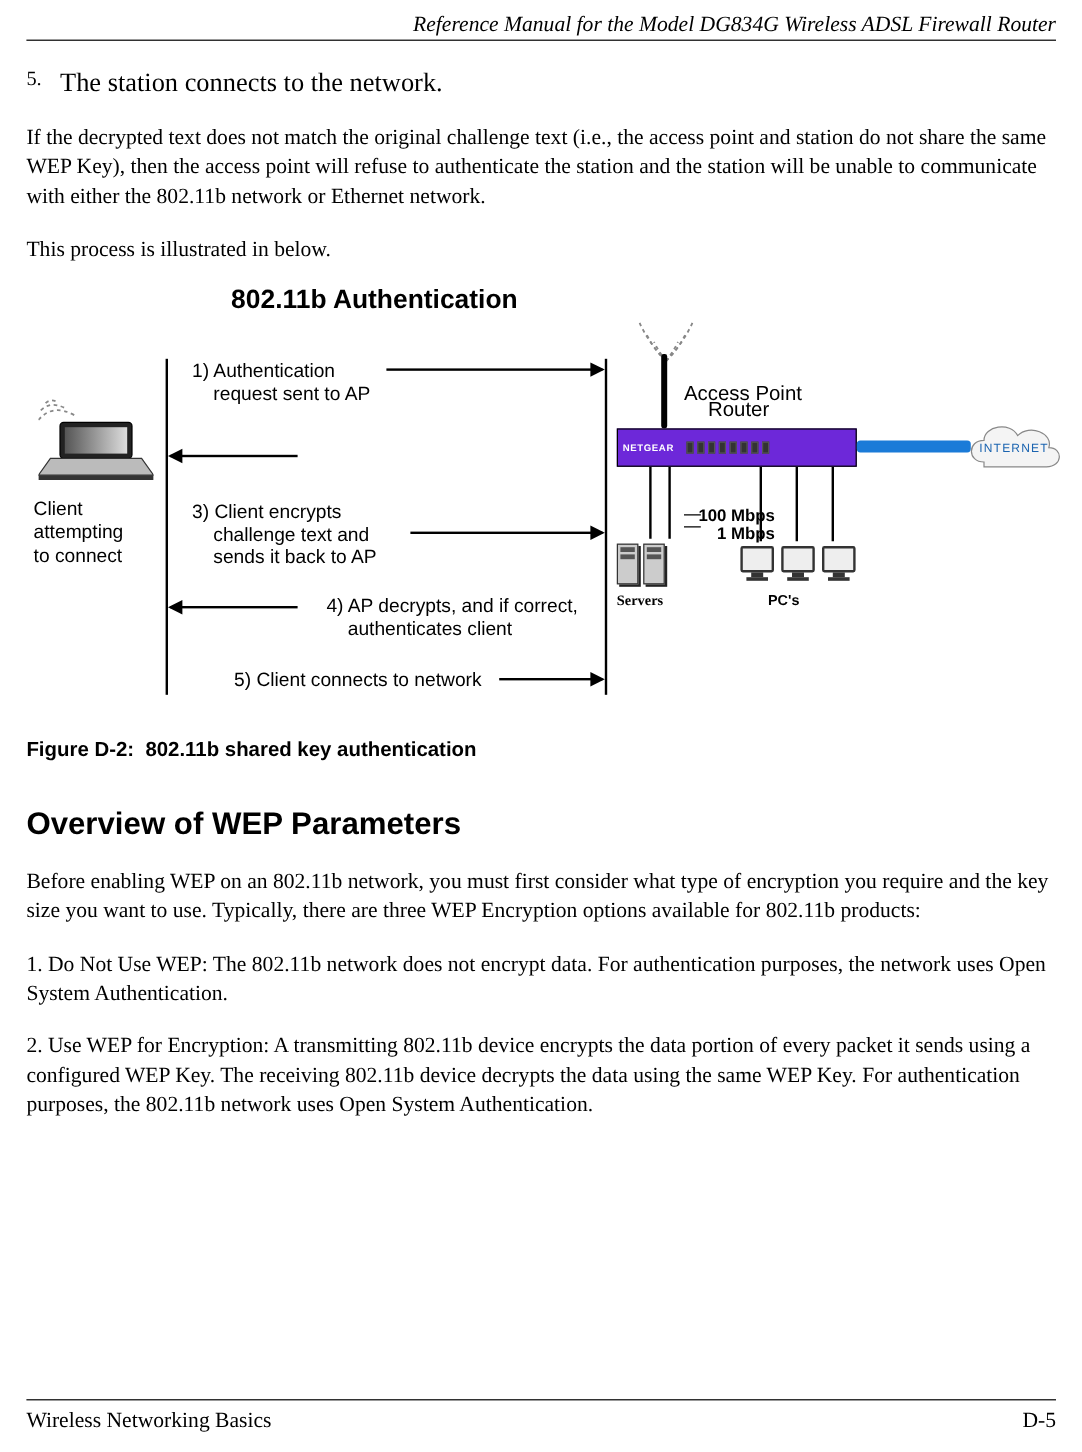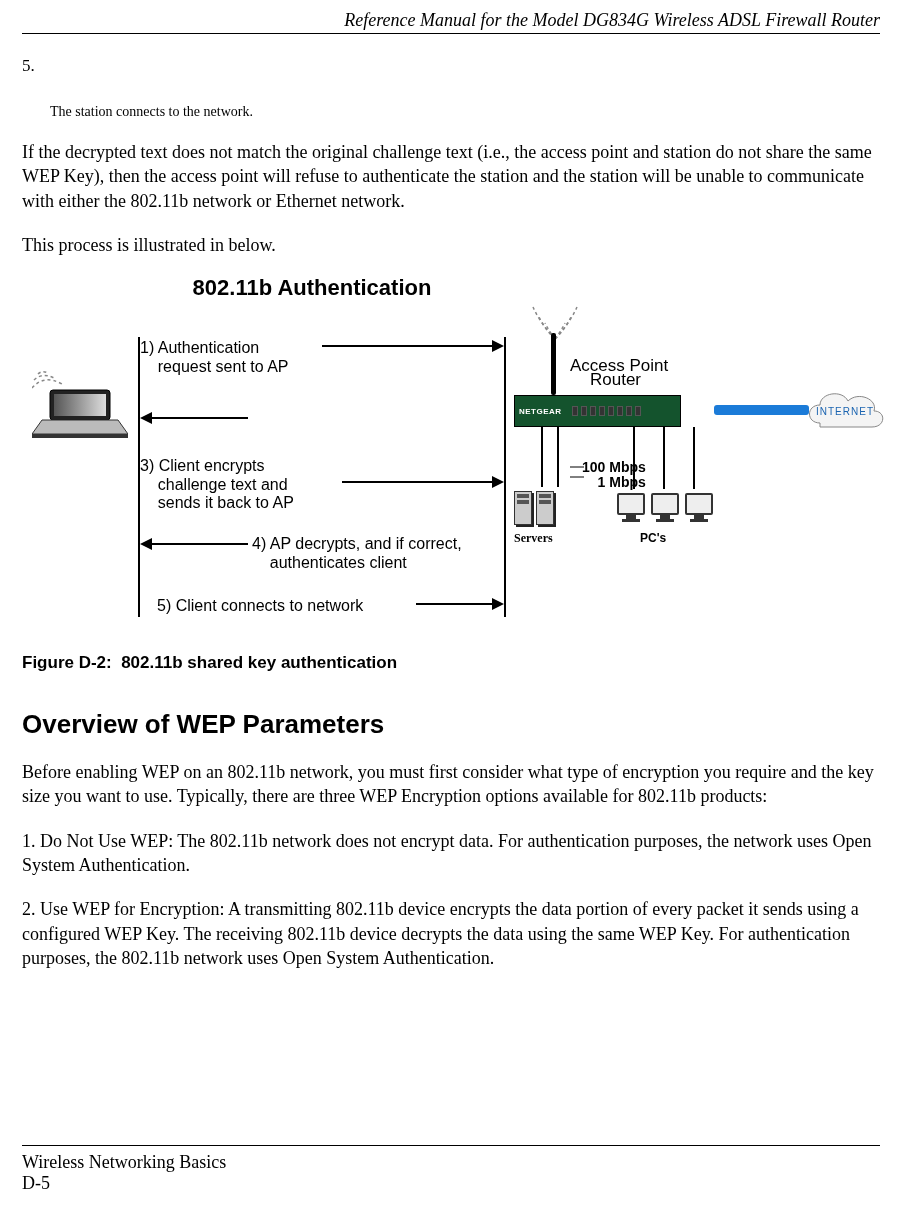--- a/index.html
+++ b/index.html
@@ -23,21 +23,21 @@
   }
   .list-item {
     margin-top: 22px;
     display: flex;
   }
   .list-num {
     width: 28px;
     flex: 0 0 28px;
     font-size: 17px;
   }
-  .list-body { flex: 1; font-size: 14px; margin-top: 48px; }
+  .list-body { flex: 1; font-size: 22px; }
   .para {
     margin-top: 20px;
     font-size: 18px;
     line-height: 1.35;
   }
   .figure {
     margin-top: 18px;
     position: relative;
     height: 370px;
   }
@@ -49,26 +49,27 @@
     font-weight: bold;
     font-size: 22px;
     text-align: center;
     width: 300px;
   }
   .fig-step {
     position: absolute;
     font-family: Arial, Helvetica, sans-serif;
     font-size: 16px;
     line-height: 1.15;
+    margin-left: 20px;
   }
   .step1 { left: 118px; top: 64px; width: 200px; }
   .step2 { left: 230px; top: 137px; width: 260px; }
   .step3 { left: 118px; top: 182px; width: 220px; }
   .step4 { left: 230px; top: 260px; width: 260px; }
-  .step5 { left: 110px; top: 322px; width: 280px; padding-left: 25px; }
+  .step5 { left: 128px; top: 322px; width: 280px; padding-left: 25px; }
   .client-label {
     position: absolute;
     left: 6px;
     top: 178px;
     font-family: Arial, Helvetica, sans-serif;
     font-size: 16px;
     width: 110px;
     line-height: 1.2;
   }
   .ap-label {
@@ -88,23 +89,23 @@
   }
   .laptop-icon {
     position: absolute;
     left: 10px;
     top: 95px;
   }
   .router-box {
     position: absolute;
     left: 492px;
     top: 120px;
-    width: 167px;
+    width: 200px;
     height: 32px;
-    background: #14532d;
+    background: #6d28d9;
     border: 1px solid #000;
     display: flex;
     align-items: center;
     padding: 0 4px;
     gap: 4px;
   }
   .router-brand {
     color:#fff;
     font-family: Arial, sans-serif;
     font-size:8px;
@@ -223,21 +224,20 @@
   .footer-area {
     position: absolute;
     bottom: 16px;
     left: 22px;
     right: 22px;
     border-top: 1.5px solid #000;
     padding-top: 6px;
     display: flex;
     justify-content: space-between;
     font-size: 18px;
-    flex-direction: column;
   }
 </style>
 </head>
 <body>
 
 <div class="header-area">
   <span>Reference Manual for the Model DG834G Wireless ADSL Firewall Router</span>
 </div>
 
 <div class="list-item">
@@ -270,20 +270,25 @@
     <div>3) Client encrypts</div>
     <div>&nbsp;&nbsp;&nbsp;&nbsp;challenge text and</div>
     <div>&nbsp;&nbsp;&nbsp;&nbsp;sends it back to AP</div>
   </div>
   <div class="fig-step step4">
     <div>4) AP decrypts, and if correct,</div>
     <div>&nbsp;&nbsp;&nbsp;&nbsp;authenticates client</div>
   </div>
   <div class="fig-step step5">5) Client connects to network</div>
 
+  <div class="client-label">
+    <div>Client</div>
+    <div>attempting</div>
+    <div>to connect</div>
+  </div>
 
   <div class="laptop-icon">
     <svg width="96" height="70" viewBox="0 0 96 70">
       <path d="M6 4 Q10 0 16 3 M2 10 Q10 2 22 8 M0 18 Q12 4 30 14" stroke="#888" stroke-dasharray="3,3" fill="none" stroke-width="1.5"></path>
       <rect x="18" y="20" width="60" height="30" rx="3" fill="#222" stroke="#000"></rect>
       <rect x="22" y="24" width="52" height="22" fill="url(#gscr)"></rect>
       <defs>
           <linearGradient id="gscr" x1="0" y1="0" x2="1" y2="0">
             <stop offset="0" stop-color="#555"></stop>
             <stop offset="1" stop-color="#ddd"></stop>

